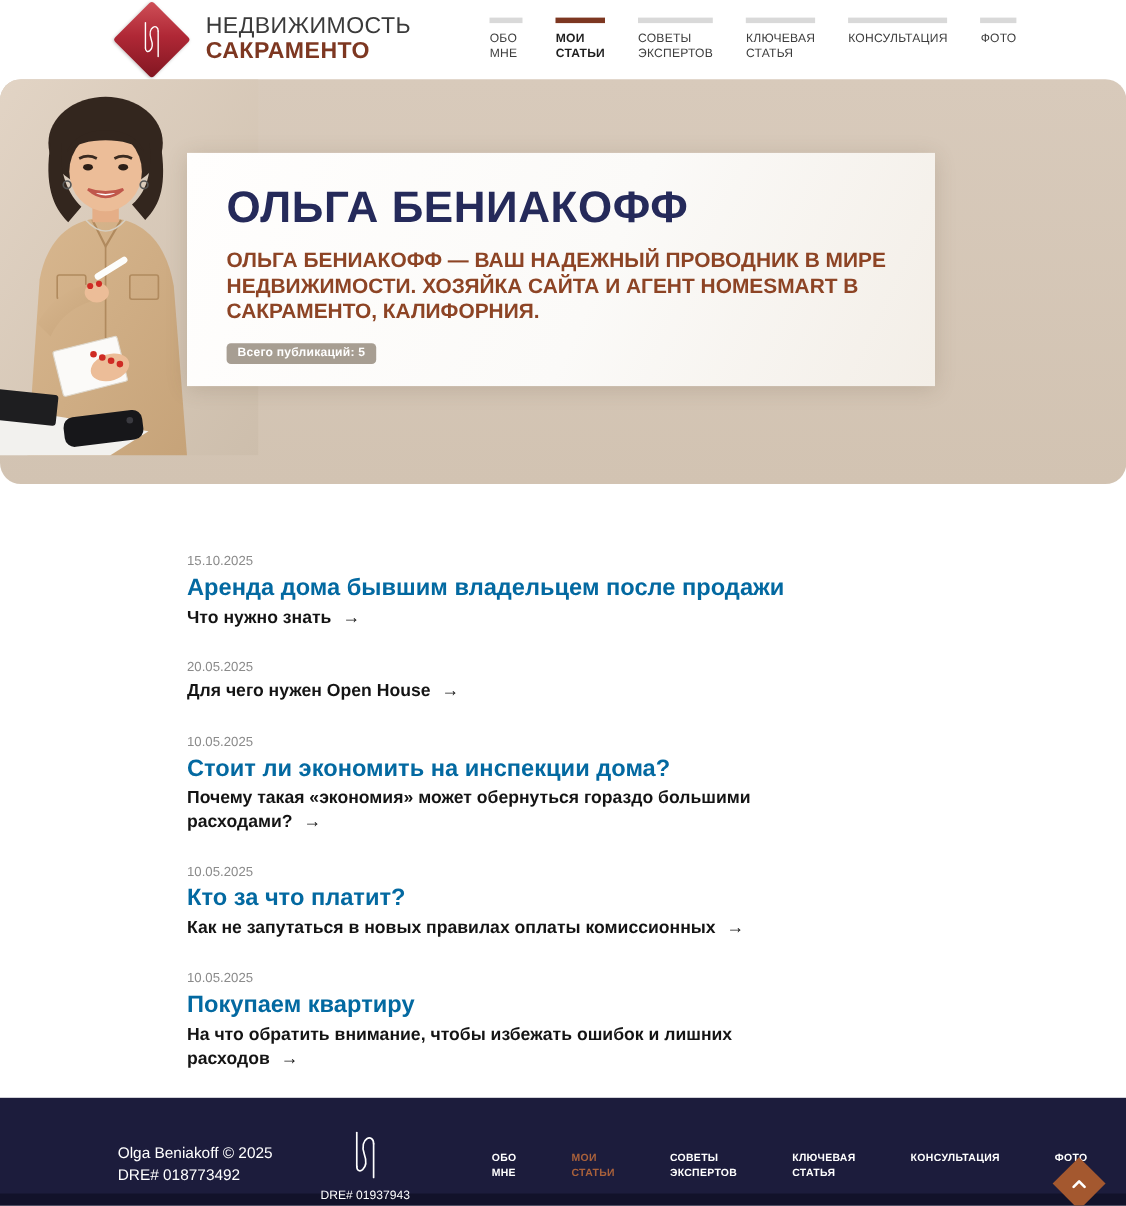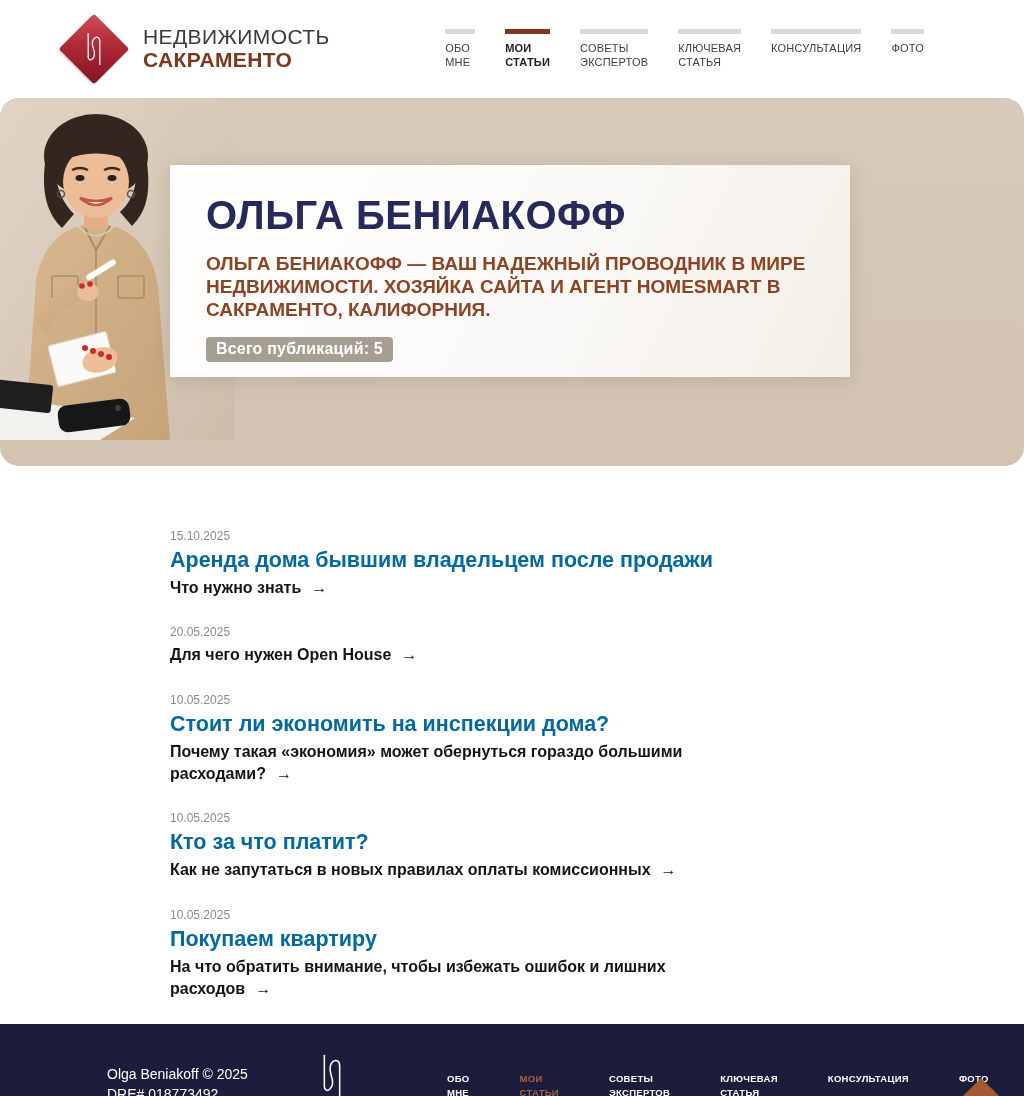--- a/index.html
+++ b/index.html
@@ -3,21 +3,21 @@
 <meta charset="utf-8">
 <style>
   * { margin:0; padding:0; box-sizing:border-box; }
   html,body { width:1024px; }
   body {
     font-family:"Liberation Sans","DejaVu Sans",sans-serif;
     background:#fff; color:#222; width:1024px; height:1096px; overflow:hidden;
   }
 
   
-  .header { height:98px; background:#fff; display:flex; align-items:center; padding-left:59px; }
+  .header { height:72px; background:#fff; display:flex; align-items:center; padding-left:103px; }
   .logo { display:flex; align-items:center; gap:14px; cursor:pointer; }
   .logo-diamond-wrap { width:70px; height:70px; display:flex; align-items:center; justify-content:center; }
   .logo-diamond {
     width:50px; height:50px; transform:rotate(45deg); border-radius:3px;
     background:linear-gradient(135deg,#cf5058 0%,#b02836 45%,#811521 100%);
     display:flex; align-items:center; justify-content:center;
     box-shadow:0 1px 3px rgba(0,0,0,.25);
   }
   .logo-diamond svg { transform:rotate(-45deg); }
   .logo-text { line-height:1.08; letter-spacing:.4px; }
@@ -37,21 +37,21 @@
   .hero-card {
     position:absolute; left:170px; top:67px; width:680px; height:212px;
     background:linear-gradient(115deg,#fffefd 0%,#fbfaf8 55%,#f3eee7 100%);
     box-shadow:0 3px 18px rgba(90,70,50,.18);
     padding:28px 40px 0 36px;
   }
   .hero-title { font-size:40px; font-weight:bold; color:#252a5a; letter-spacing:.5px; margin-bottom:14px; }
   .hero-desc { font-size:19px; font-weight:bold; color:#8d4425; line-height:1.22; max-width:620px; margin-bottom:15px; }
   .hero-badge {
     display:inline-block; background:rgba(142,131,117,.78); color:#fff;
-    font-size:16px; font-weight:bold; padding:3px 10px 4px; border-radius:4px; letter-spacing:.2px;
+    font-size:11px; font-weight:bold; padding:3px 10px 4px; border-radius:4px; letter-spacing:.2px;
   }
 
   
   .articles { background:#fff; height:558px; padding:63px 104px 0 170px; }
   .article { margin-bottom:26px; max-width:600px; }
   .article-date { font-size:12px; color:#8b8b8b; margin-bottom:5px; }
   .article-title { font-size:21.5px; font-weight:bold; color:#0369a1; line-height:1.16; margin-bottom:4px; max-width:560px; cursor:pointer; }
   .article-sub { font-size:16px; font-weight:bold; color:#141414; line-height:1.4; max-width:560px; cursor:pointer; }
   .arrow { display:inline-block; margin-left:10px; font-weight:normal; color:#141414; }
 

